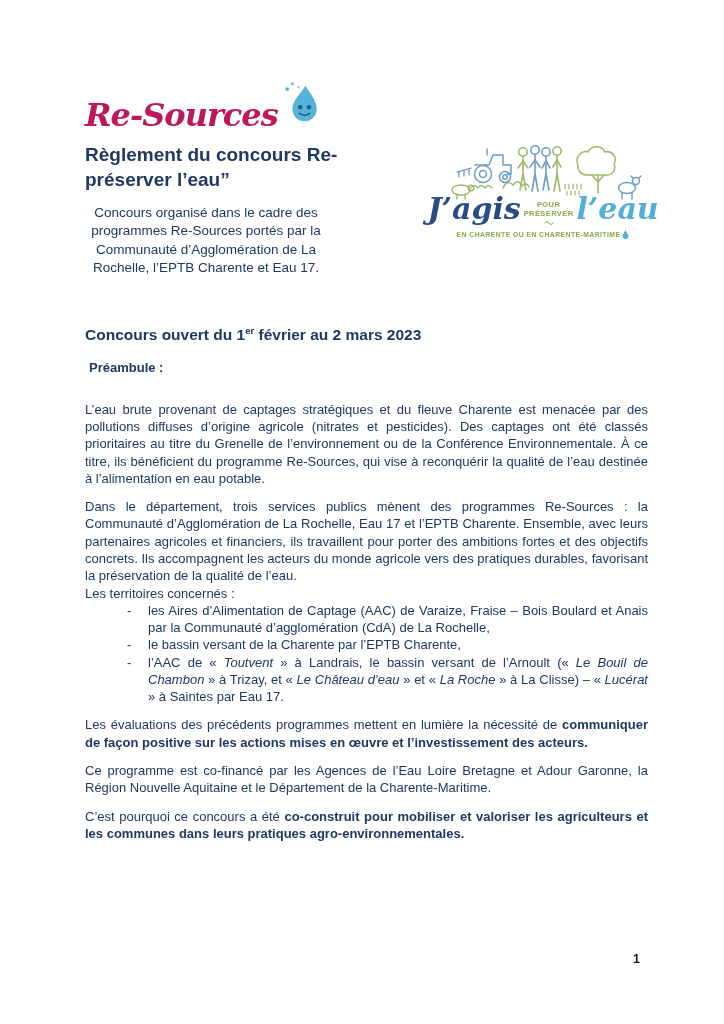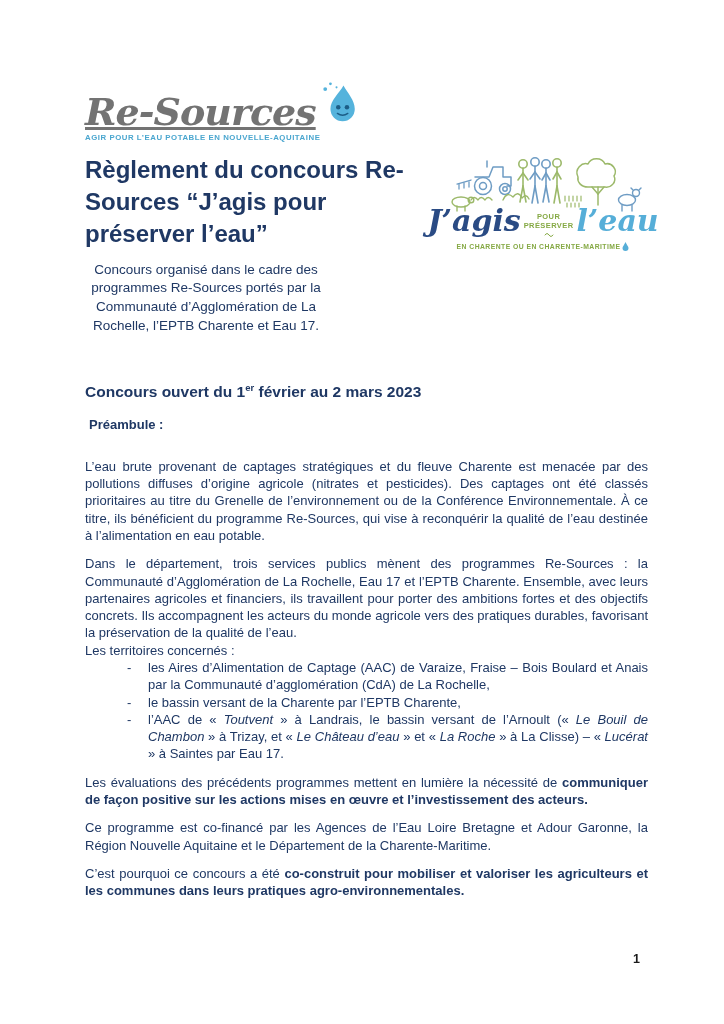--- a/index.html
+++ b/index.html
@@ -4,27 +4,27 @@
 <style>
   html,body{margin:0;padding:0;}
   body{background:#ffffff;font-family:"Liberation Sans",sans-serif;}
   .page{position:relative;width:724px;height:1024px;background:#ffffff;margin:0 auto;
         box-sizing:border-box;padding:80px 76px 0 85px;color:#1f3864;overflow:hidden;}
 
   
   .rs-logo{margin-bottom:12px;}
   .rs-row{display:flex;align-items:flex-end;gap:4px;}
   .rs-script{font-family:"DejaVu Serif",serif;font-style:italic;font-weight:bold;
-             font-size:38px;color:#737373;letter-spacing:-1px;line-height:0.95;text-decoration:underline;}
+             font-size:32px;color:#be185d;letter-spacing:-1px;line-height:0.95;}
   .rs-tagline{font-size:7.8px;font-weight:bold;color:#4aa6cf;letter-spacing:0.55px;margin-top:3px;}
 
   
   .header-row{display:flex;align-items:flex-start;}
   .title-col{width:335px;}
-  .doc-title-line{font-size:24px;font-weight:bold;line-height:1.33;}
+  .doc-title-line{font-size:19px;font-weight:bold;line-height:1.33;}
   .subtitle{width:242px;font-size:13.5px;line-height:1.38;margin-top:11px;text-align:center;}
 
   .jagis{width:210px;margin-left:auto;margin-top:-12px;display:flex;flex-direction:column;align-items:center;}
   .jagis-text{display:flex;align-items:flex-start;margin-top:-12px;}
   .jagis-script{font-family:"DejaVu Serif",serif;font-style:italic;font-weight:bold;
                 font-size:30px;color:#2a4b84;line-height:1;}
   .leau-script{font-family:"DejaVu Serif",serif;font-style:italic;font-weight:bold;
                font-size:30px;color:#56aed8;line-height:1;}
   .jagis-mid{display:flex;flex-direction:column;align-items:center;color:#85a944;
              font-size:7.5px;font-weight:bold;letter-spacing:0.4px;margin:6px 3px 0 3px;line-height:1.25;}
@@ -62,28 +62,26 @@
           <circle cx="6" cy="10" r="2.2" fill="#55b3dc"></circle>
           <circle cx="12" cy="4" r="1.6" fill="#55b3dc"></circle>
           <circle cx="19" cy="8" r="1.2" fill="#55b3dc"></circle>
           <path d="M27 6 C22 15 12 23 12 33 a14 14 0 0 0 28 0 C40 23 32 15 27 6 Z" fill="#55b3dc"></path>
           <circle cx="21" cy="31" r="2.6" fill="#1c5d86"></circle>
           <circle cx="31" cy="31" r="2.6" fill="#1c5d86"></circle>
           <path d="M20 38 q6 4 12 0" stroke="#1c5d86" stroke-width="1.6" fill="none" stroke-linecap="round"></path>
         </svg>
       </span>
     </div>
-    <div class="rs-tagline">AGIR POUR L’EAU POTABLE EN NOUVELLE-AQUITAINE</div>
   </div>
 
   <div class="header-row">
     <div class="title-col">
       <div>
         <div class="doc-title-line">Règlement du concours Re-</div>
-        <div class="doc-title-line">Sources “J’agis pour</div>
         <div class="doc-title-line">préserver l’eau”</div>
       </div>
       <p class="subtitle">Concours organisé dans le cadre des programmes Re-Sources portés par la Communauté d’Agglomération de La Rochelle, l’EPTB Charente et Eau 17.</p>
     </div>
 
     <div class="jagis">
       <span>
         <svg width="200" height="72" viewBox="0 0 200 72" fill="none" stroke-linecap="round" stroke-linejoin="round">
 
           <g stroke="#6e9cc4" stroke-width="1.3">

